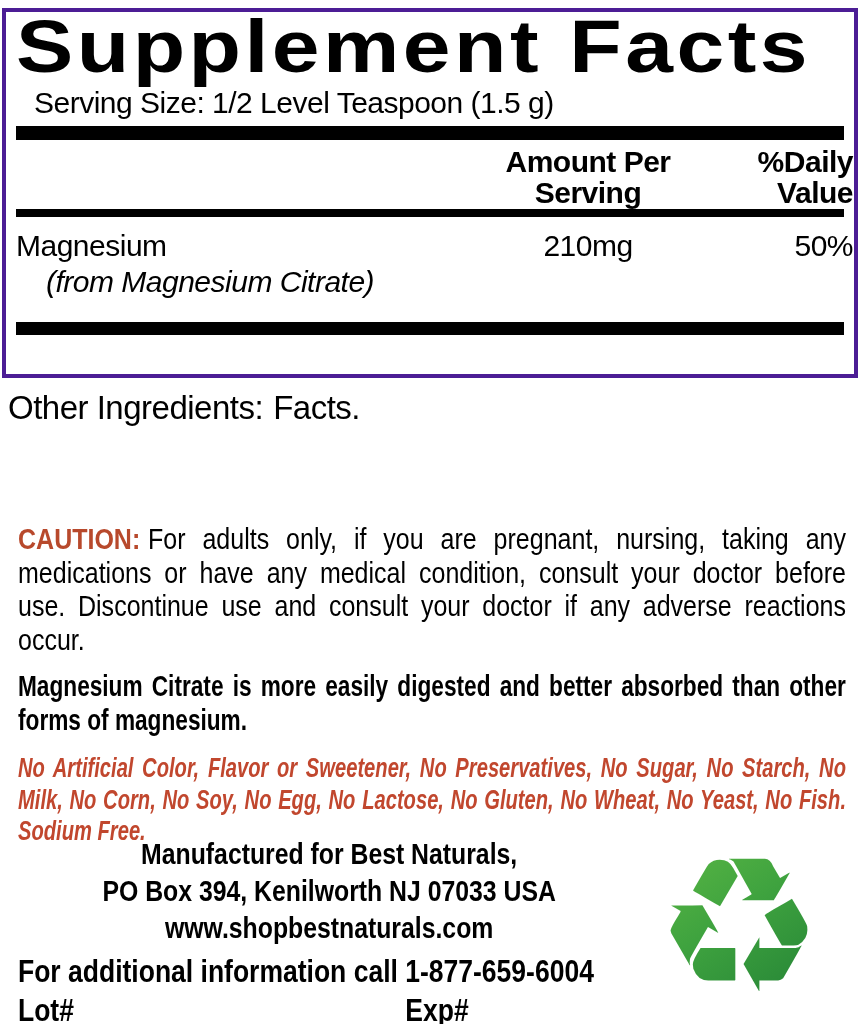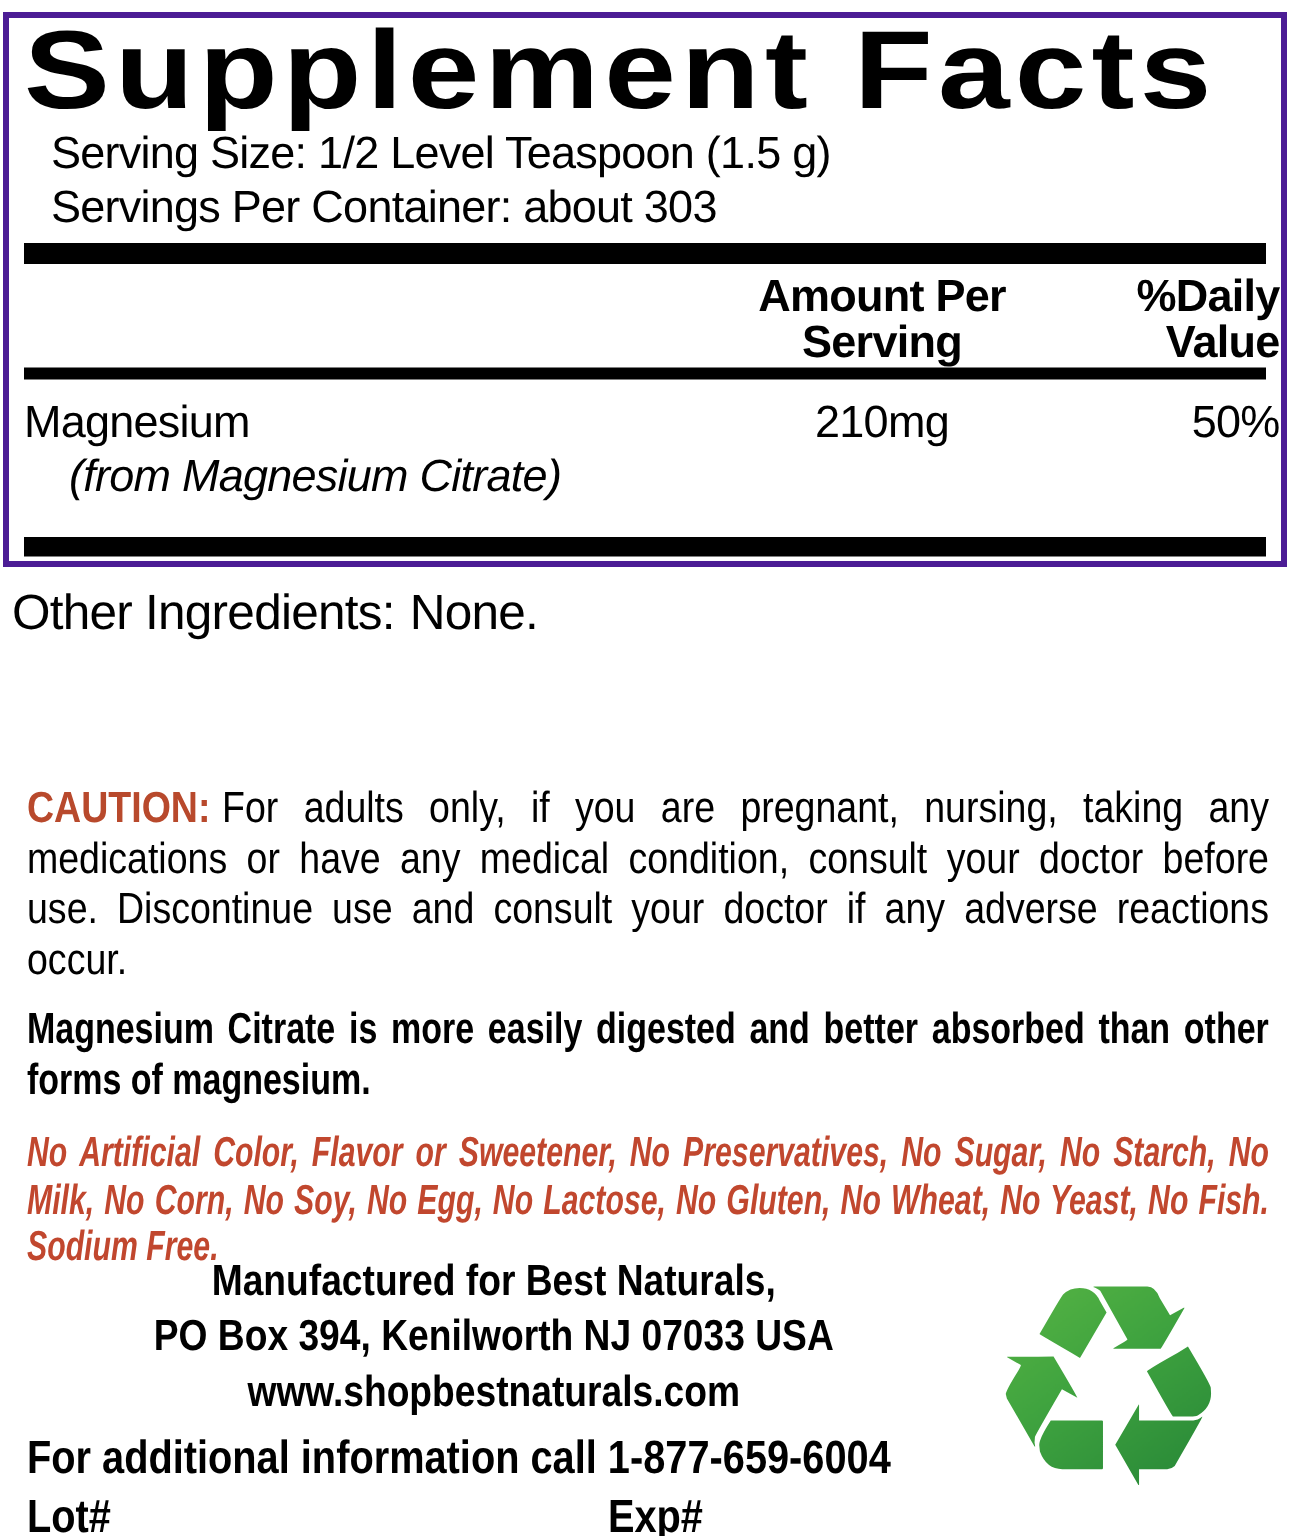--- a/index.html
+++ b/index.html
@@ -141,21 +141,20 @@
   }
 </style>
 </head>
 <body>
 
 <div class="page">
 
   <section class="facts-panel">
     <h1 class="panel-title">Supplement Facts</h1>
     <div class="serving-line first">Serving Size: 1/2 Level Teaspoon (1.5 g)</div>
-    <div class="serving-line">Servings Per Container: about 303</div>
 
     <div class="bar bar-thick-top"></div>
 
     <div class="header-row">
       <div class="hdr col-amount">Amount Per Serving</div>
       <div class="hdr col-dv">%Daily Value</div>
     </div>
 
     <div class="bar bar-medium"></div>
 
@@ -163,21 +162,21 @@
       <div class="nutrient-name">Magnesium</div>
       <div class="nutrient-name nutrient-sub">(from Magnesium Citrate)</div>
       <div class="val col-amount">210mg</div>
       <div class="val col-dv">50%</div>
     </div>
 
     <div class="bar bar-thick-bottom"></div>
   </section>
 
   <div class="other">
-    <span class="lbl">Other Ingredients:</span><span>None.</span>
+    <span class="lbl">Other Ingredients:</span><span>Facts.</span>
   </div>
 
   <p class="caution">
     <span class="lbl" style="color:#b8492c">CAUTION:</span><span>For adults only, if you are pregnant, nursing, taking any medications or have any medical condition, consult your doctor before use. Discontinue use and consult your doctor if any adverse reactions occur.</span>
   </p>
 
   <p class="description">Magnesium Citrate is more easily digested and better absorbed than other forms of magnesium.</p>
 
   <p class="claims" style="color:#c1472e">No Artificial Color, Flavor or Sweetener, No Preservatives, No Sugar, No Starch, No Milk, No Corn, No Soy, No Egg, No Lactose, No Gluten, No Wheat, No Yeast, No Fish. Sodium Free.</p>
 

